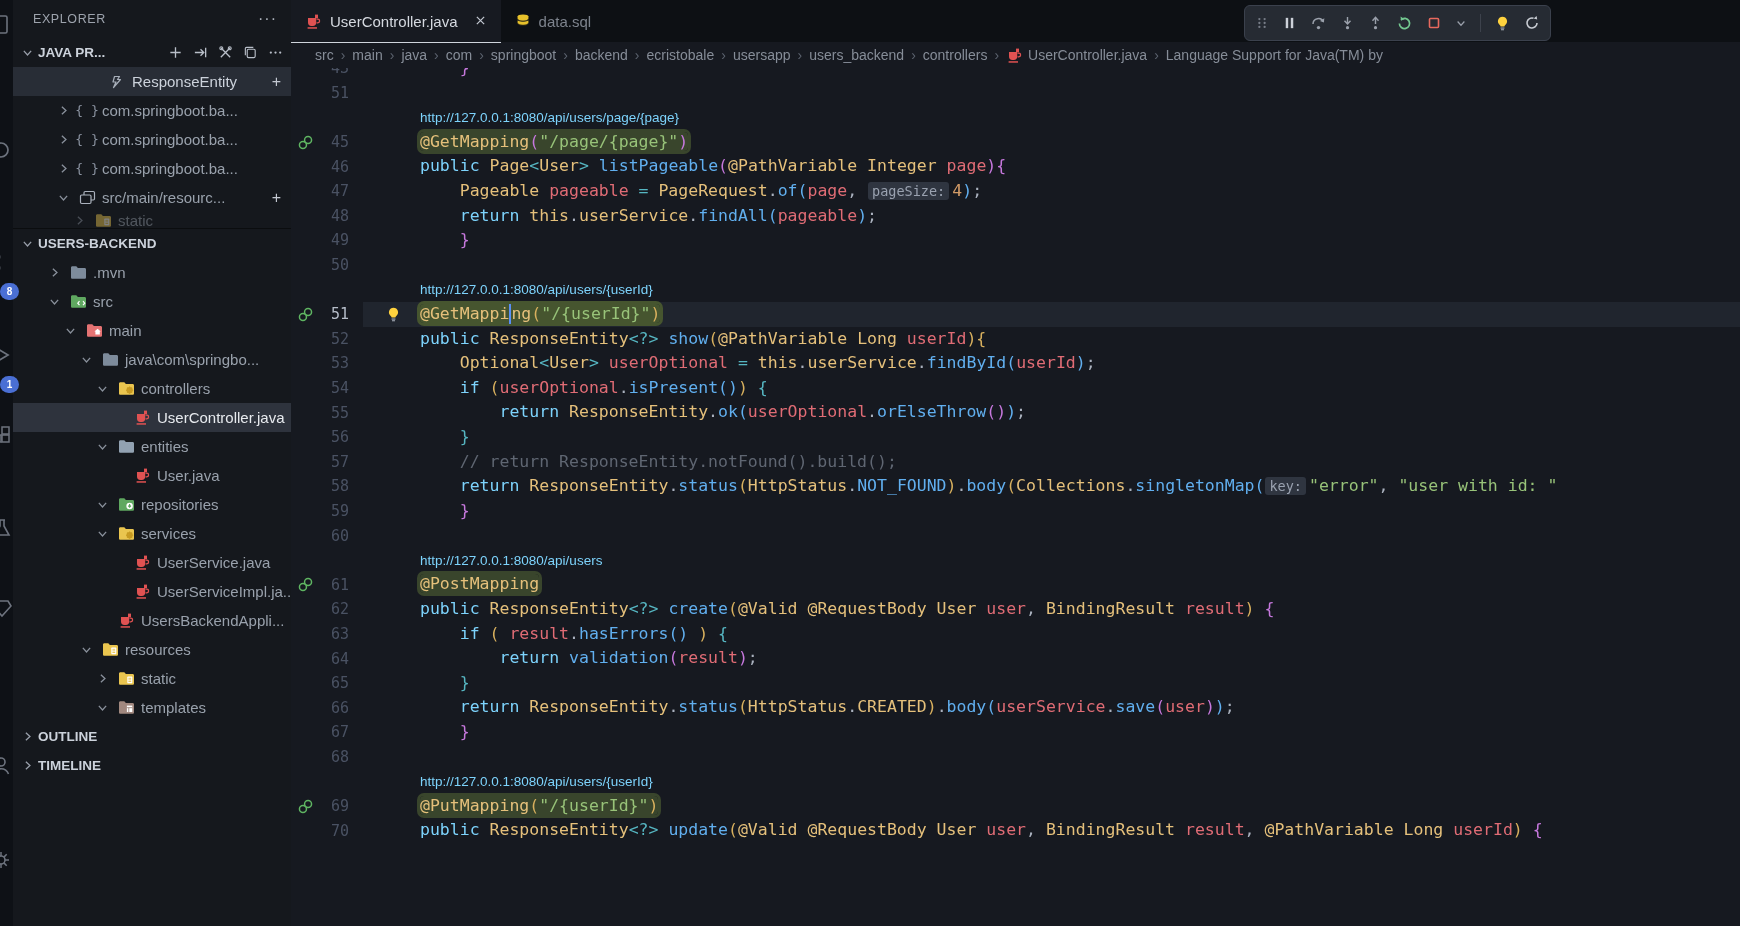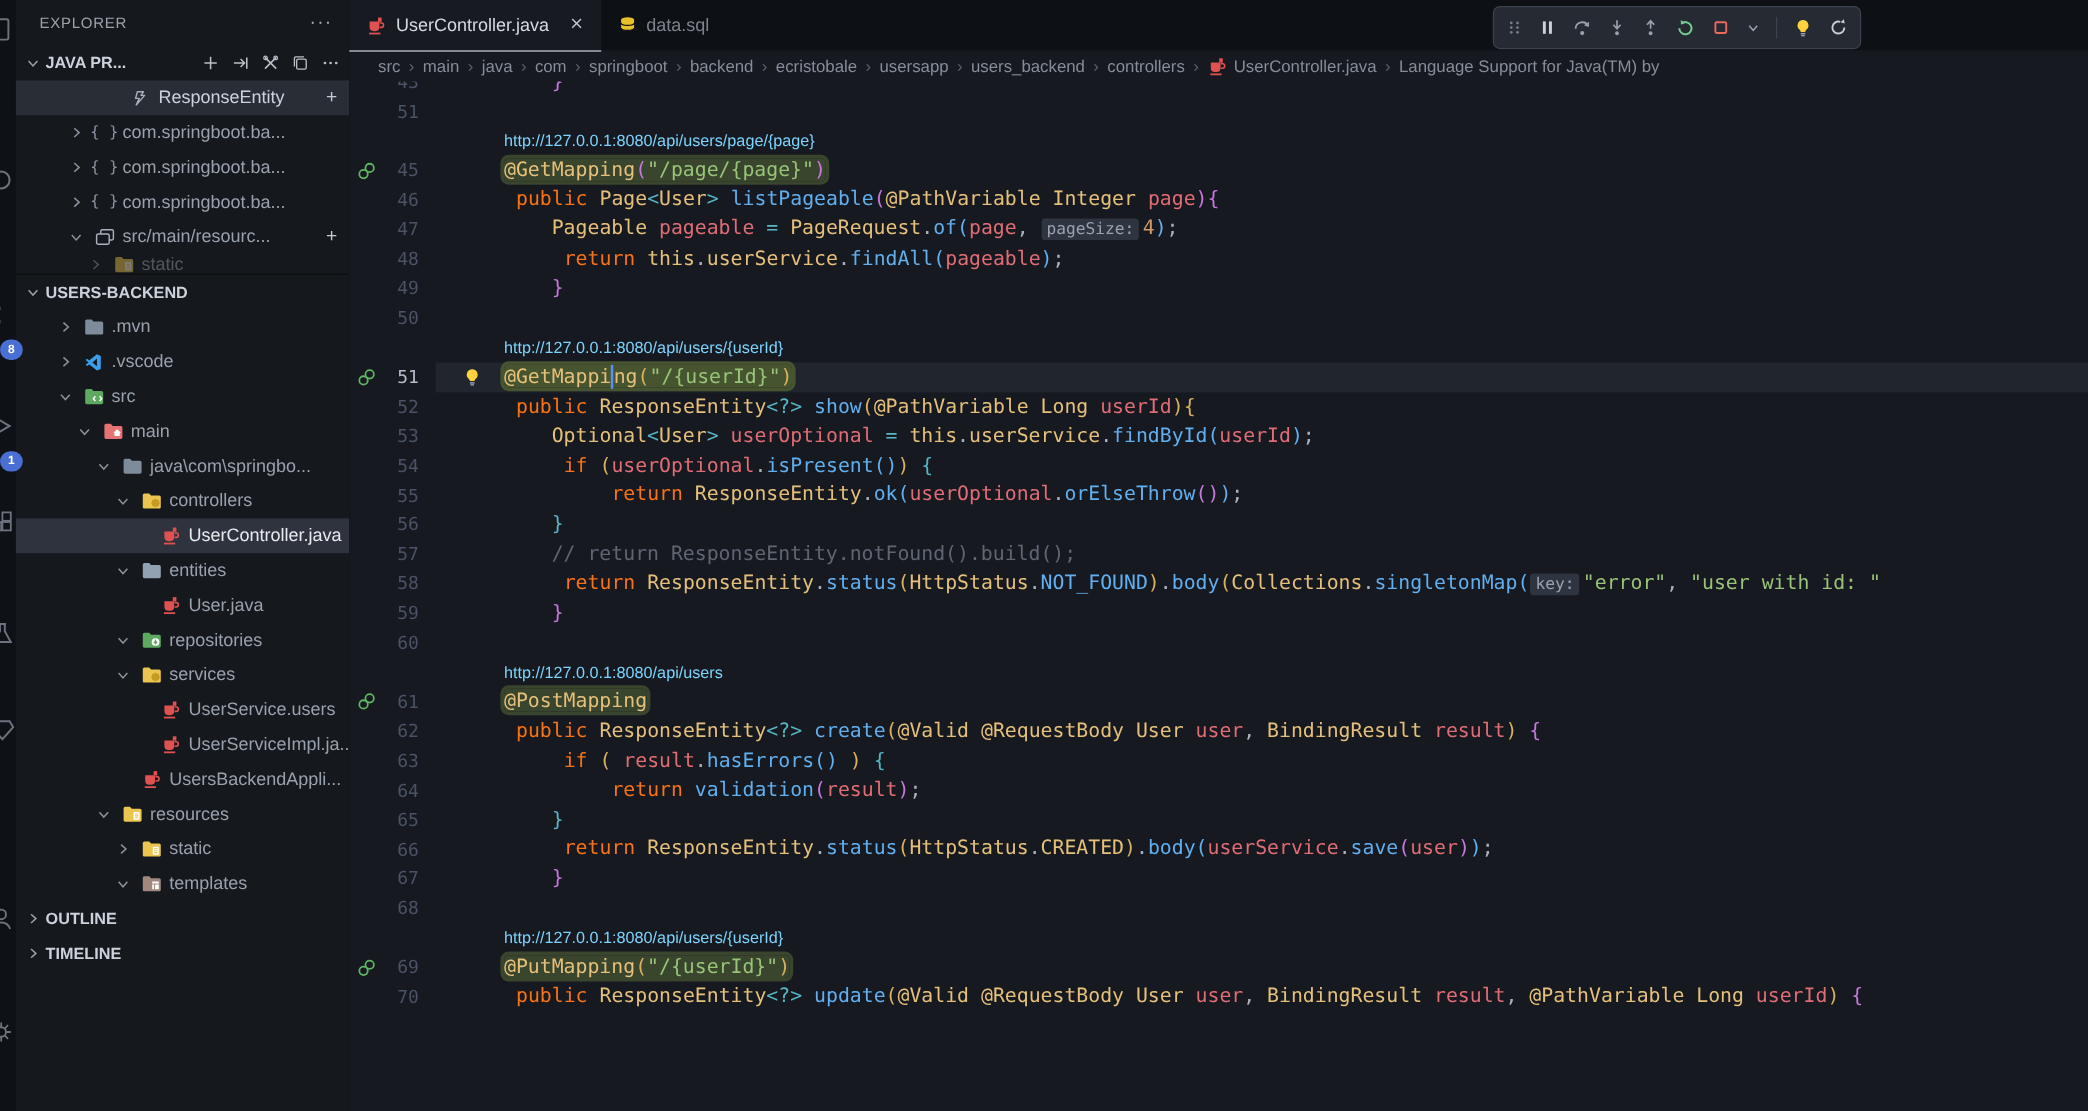--- a/index.html
+++ b/index.html
@@ -42,21 +42,21 @@
   .row.clip{margin-top:-12px;}
   .gut{width:72px;flex:none;display:flex;align-items:center;box-sizing:border-box;padding-left:6px;}
   .gicon{width:26px;flex:none;display:flex;align-items:center;}
   .ln{flex:1;text-align:right;padding-right:14px;color:#4a5263;font:15px "DejaVu Sans Mono",monospace;}
   .cur .ln{color:#b6bdc9;}
   .linebody{flex:1;display:flex;align-items:center;min-width:0;height:100%;}
   .cur .linebody{background:#20252e;}
   .deco{width:57px;flex:none;display:flex;align-items:center;padding-left:22px;box-sizing:border-box;}
   .txt{white-space:pre;font:16.5px/24.6px "DejaVu Sans Mono",monospace;color:#abb2bf;}
   .lens-text{margin-left:129px;color:#7dd3fc;font:13.5px "Liberation Sans",sans-serif;cursor:pointer;}
-  .tk-kw{color:#f97316;margin-left:10px;}.tk-cls{color:#e5c07b;}.tk-fn{color:#61afef;}.tk-var{color:#e06c75;}
+  .tk-kw{color:#7dd3fc;}.tk-cls{color:#e5c07b;}.tk-fn{color:#61afef;}.tk-var{color:#e06c75;}
   .tk-str{color:#98c379;}.tk-num{color:#d19a66;}.tk-op{color:#56b6c2;}.tk-pun{color:#abb2bf;}
   .tk-cmt{color:#5f6672;}.tk-b1{color:#d8b05e;}.tk-b2{color:#c678dd;}.tk-b3{color:#61afef;}.tk-b4{color:#56b6c2;}
   .inlay{background:#2f3540;color:#9aa2b0;border-radius:3px;padding:1px 4px;font-size:13.5px;margin:0 3px 0 1px;}
   .anno-box{background:#39452c;border-radius:4px;box-shadow:0 0 0 3px #39452c;}
   .cur .anno-box{background:#46552f;box-shadow:0 0 0 3px #46552f;}
   .cursor{display:inline-block;width:0;border-left:2px solid #5a8ff5;height:20px;vertical-align:middle;}
   
   #dbg{position:absolute;left:1244px;top:5px;height:34px;background:#262b33;border:1px solid #3b414d;
        border-radius:6px;display:flex;align-items:center;padding:0 10px;gap:13px;z-index:9;}
   .dbg-btn{display:flex;align-items:center;cursor:pointer;}
@@ -246,33 +246,20 @@
           <span class="tico">
             <svg width="17" height="15" viewBox="0 0 17 15">
               <path d="M1 2.6C1 1.8 1.6 1.2 2.4 1.2h3.9l1.6 1.7h6.7c.8 0 1.4.6 1.4 1.4v8.1c0 .8-.6 1.4-1.4 1.4H2.4c-.8 0-1.4-.6-1.4-1.4z" fill="#7d8b9b"></path>
             </svg>
           </span>
           <span>.mvn</span>
         </div>
         <div class="row-item" style="padding-left:33px">
           <span class="chv">
             <svg width="13" height="13" viewBox="0 0 16 16">
-              <path d="M6 3.5l5 4.5-5 4.5" fill="none" stroke="currentColor" stroke-width="1.6"></path>
-            </svg>
-          </span>
-          <span class="tico">
-            <svg width="16" height="16" viewBox="0 0 16 16">
-              <path d="M10.8 1.2L14 2.6v10.8l-3.2 1.4L4.4 9.7 2.5 11 1.3 9.9 3.8 8 1.3 6.1 2.5 5l1.9 1.3zM10.8 4.7L7 8l3.8 3.3z" fill="#3b9eea"></path>
-            </svg>
-          </span>
-          <span>.vscode</span>
-        </div>
-        <div class="row-item" style="padding-left:33px">
-          <span class="chv">
-            <svg width="13" height="13" viewBox="0 0 16 16">
               <path d="M3.5 6l4.5 5 4.5-5" fill="none" stroke="currentColor" stroke-width="1.6"></path>
             </svg>
           </span>
           <span class="tico">
             <svg width="17" height="15" viewBox="0 0 17 15">
               <path d="M1 2.6C1 1.8 1.6 1.2 2.4 1.2h3.9l1.6 1.7h6.7c.8 0 1.4.6 1.4 1.4v8.1c0 .8-.6 1.4-1.4 1.4H2.4c-.8 0-1.4-.6-1.4-1.4z" fill="#5fa860"></path>
               <path d="M9.5 7.2L7.8 9.2l1.7 2M13 7.2l1.7 2-1.7 2" fill="none" stroke="#fff" stroke-width="1.2"></path>
             </svg>
           </span>
           <span>src</span>
@@ -391,21 +378,21 @@
         <div class="row-item" style="padding-left:97px">
           <span class="chv"></span>
           <span class="tico">
             <svg width="17" height="17" viewBox="0 0 17 17">
               <rect x="10" y="1.6" width="3" height="3.6" fill="#e05252"></rect>
               <path d="M3 5h8.2v4.6A3.4 3.4 0 0 1 7.8 13H6.4A3.4 3.4 0 0 1 3 9.6z" fill="#e05252"></path>
               <path d="M11.5 6.2h1.3a1.8 1.8 0 0 1 0 3.6h-1.3" fill="none" stroke="#e05252" stroke-width="1.3"></path>
               <rect x="2.6" y="14.2" width="9.4" height="1.5" fill="#e05252"></rect>
             </svg>
           </span>
-          <span>UserService.users</span>
+          <span>UserService.java</span>
         </div>
         <div class="row-item" style="padding-left:97px">
           <span class="chv"></span>
           <span class="tico">
             <svg width="17" height="17" viewBox="0 0 17 17">
               <rect x="10" y="1.6" width="3" height="3.6" fill="#e05252"></rect>
               <path d="M3 5h8.2v4.6A3.4 3.4 0 0 1 7.8 13H6.4A3.4 3.4 0 0 1 3 9.6z" fill="#e05252"></path>
               <path d="M11.5 6.2h1.3a1.8 1.8 0 0 1 0 3.6h-1.3" fill="none" stroke="#e05252" stroke-width="1.3"></path>
               <rect x="2.6" y="14.2" width="9.4" height="1.5" fill="#e05252"></rect>
             </svg>

